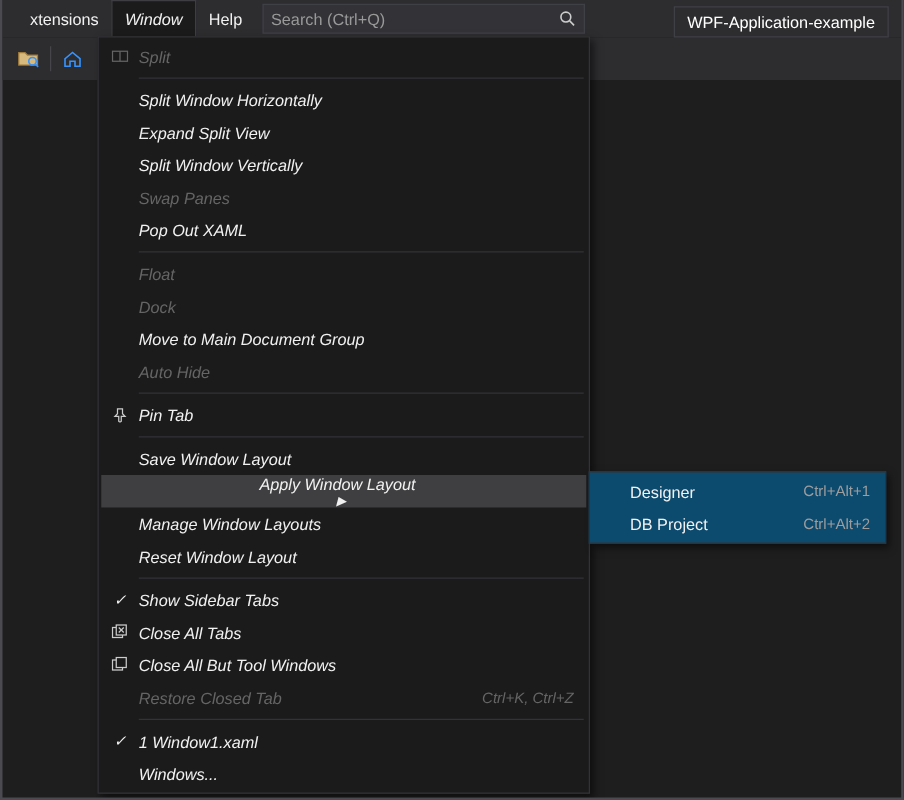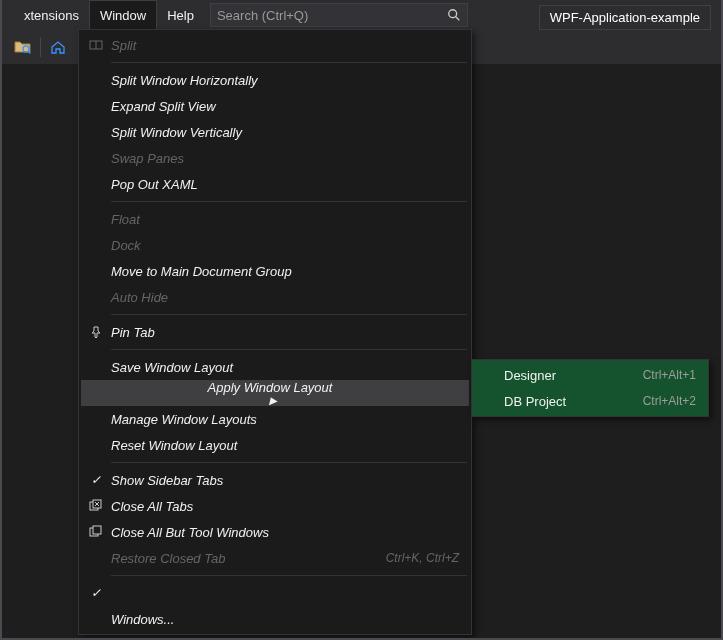--- a/index.html
+++ b/index.html
@@ -28,20 +28,21 @@
     display: flex;
     align-items: center;
     color: #f1f1f1;
     cursor: default;
   }
   .menubar .menu-label.trunc { padding-left: 2px; }
   .menubar .menu-label.open {
     background: #1b1b1c;
     border: 1px solid #3e3e42;
     border-bottom: none;
+    font-style: italic;
   }
   .searchbox {
     margin-left: 6px;
     width: 258px;
     height: 24px;
     background: #333337;
     border: 1px solid #3f3f46;
     display: flex;
     align-items: center;
     padding: 0 6px;
@@ -104,24 +105,24 @@
   .mi-accel { color: #9d9d9d; font-size: 12px; }
   .menu-item.disabled .mi-accel { color: #656565; text-align: center; }
   .mi-arrow { width: 14px; text-align: right; font-size: 10px; }
   .menu-sep {
     height: 1px;
     background: #333337;
     margin: 4px 2px 4px 30px;
   }
   .submenu {
     position: absolute;
-    top: 359px;
+    top: 377px;
     left: 469px;
     width: 238px;
-    background: #14532d;
+    background: #0c4a6e;
     border: 1px solid #333337;
     box-shadow: 3px 3px 6px rgba(0,0,0,0.5);
     padding: 2px;
   }
   .submenu .menu-item { padding-left: 30px; }
   .check-icon::before { content: "✓"; font-size: 12px; }
 </style>
 </head>
 <body>
 
@@ -270,20 +271,21 @@
   <div class="menu-item disabled">
     <span class="mi-icon"></span>
     <span class="mi-label">Restore Closed Tab</span>
     <span class="mi-accel">Ctrl+K, Ctrl+Z</span>
   </div>
 
   <div class="menu-sep"></div>
 
   <div class="menu-item">
     <span class="mi-icon check-icon"></span>
+    <span class="mi-label">1 Window1.xaml</span>
   </div>
   <div class="menu-item">
     <span class="mi-icon"></span>
       <span class="mi-label">Windows...</span>
   </div>
 </div>
 
 <div class="submenu">
   <div class="menu-item">
     <span class="mi-label">Designer</span>

